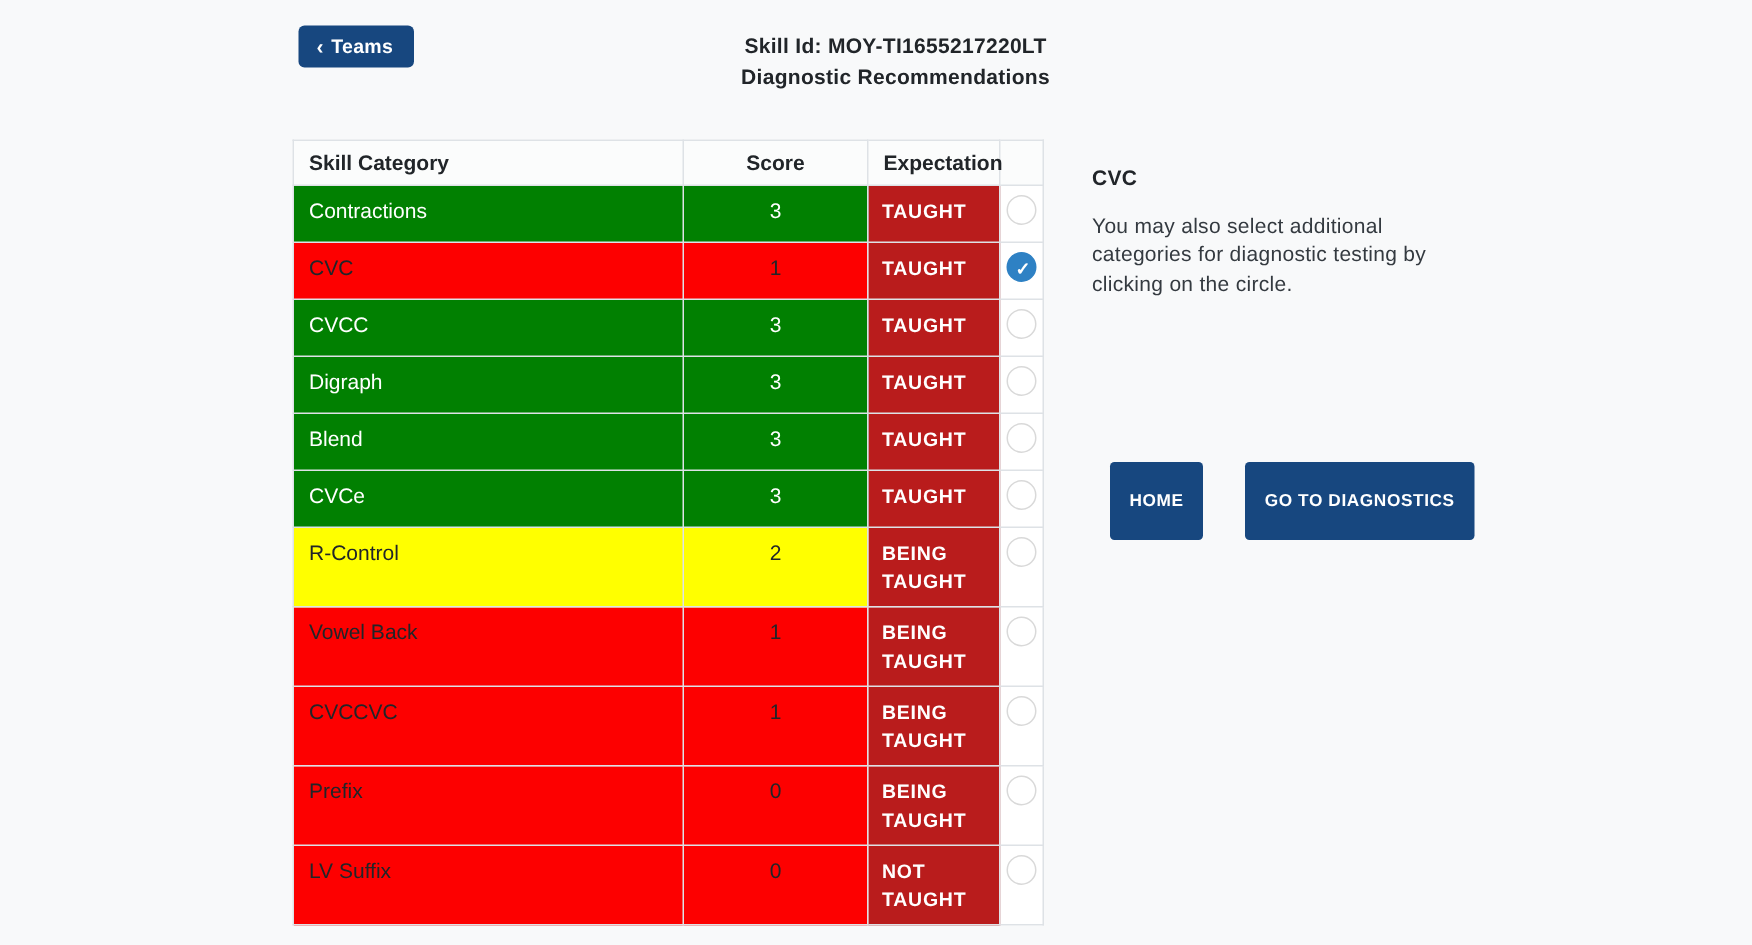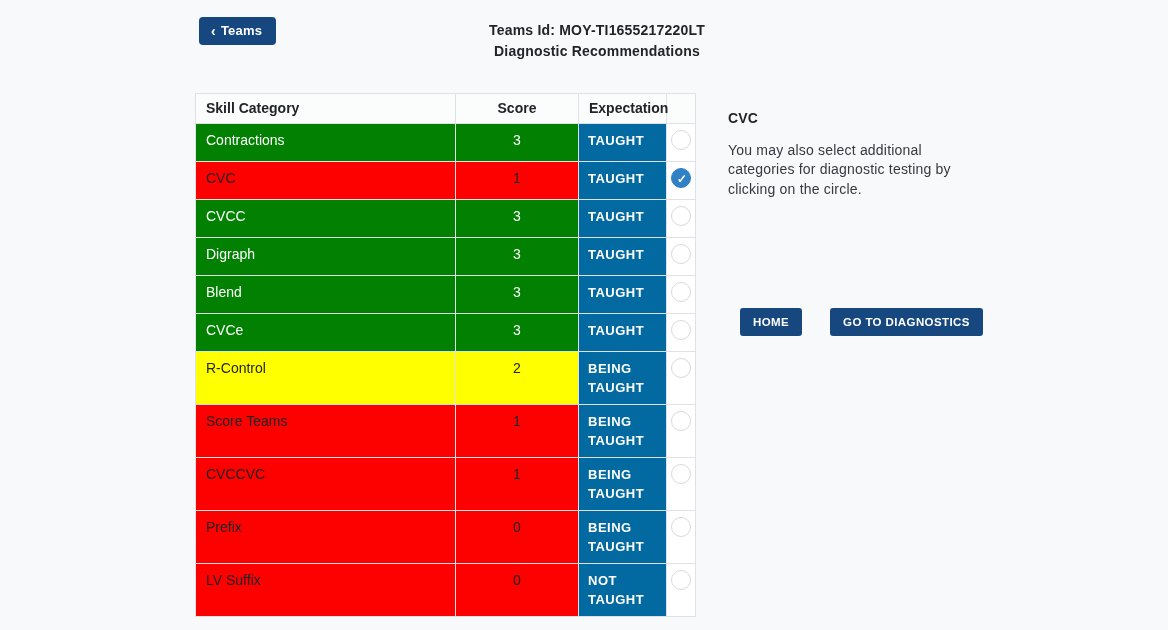--- a/index.html
+++ b/index.html
@@ -54,21 +54,21 @@
   .skill-table thead th.score-h { text-align:center; }
   .skill-table td { padding:7px 10px; }
   .skill-table td.score { text-align:center; }
   .skill-table td.exp {
     color:#fff; font-weight:600; font-size:13px;
     letter-spacing:.5px; padding:7px 9px;
   }
   tr.row-green td.cat, tr.row-green td.score { background:#018001; color:#fff; font-weight:500;margin-top:38px; }
   tr.row-red td.cat, tr.row-red td.score { background:#fd0000; color:#212529; }
   tr.row-yellow td.cat, tr.row-yellow td.score { background:#ffff00; color:#212529; }
-  td.exp { background:#0369a1; }
+  td.exp { background:#b91c1c; }
   td.sel { background:#fff; padding:6px 4px; text-align:center; }
   .circle {
     display:inline-block; width:20px; height:20px;
     border-radius:50%; background:#fff;
     border:1px solid #d9d9d9; cursor:pointer;
     position:relative;
   }
   .circle.checked {
     background:#2e81c4; border-color:#2e81c4;
   }
@@ -82,33 +82,33 @@
     font-size:14px; line-height:19.5px; color:#343a40;
     letter-spacing:.2px;
   }
   .info-panel .rec-cat { font-weight:bold; color:#212529; margin:1px 0 12px 0; }
   .info-panel p.second { margin-top:0; }
   .action-row { position:absolute; left:740px; top:308px; display:flex; gap:28px; }
   .action-btn {
     background:#17477f; color:#fff; border:none; border-radius:3px;
     font-family:"Liberation Sans", sans-serif;
     font-size:11.5px; font-weight:bold; letter-spacing:.4px;
-    padding:8px 13px; cursor:pointer;
+    padding:20px 13px; cursor:pointer;
   }
 </style>
 </head>
 <body>
 
 <button class="back-btn">
   <span class="chev">‹</span>
   <span>Teams</span>
 </button>
 
 <div class="title-block">
-  <div>Teams Id: MOY-TI1655217220LT</div>
+  <div>Skill Id: MOY-TI1655217220LT</div>
   <div>Diagnostic Recommendations</div>
 </div>
 
 <table class="skill-table">
   <colgroup>
       <col class="c-cat">
       <col class="c-score">
       <col class="c-exp">
       <col class="c-sel">
     </colgroup>
@@ -157,21 +157,21 @@
         <td class="exp">TAUGHT</td>
         <td class="sel"><span class="circle"></span></td>
       </tr>
       <tr class="row-yellow">
         <td class="cat">R-Control</td>
         <td class="score">2</td>
         <td class="exp">BEING TAUGHT</td>
         <td class="sel"><span class="circle"></span></td>
       </tr>
       <tr class="row-red">
-        <td class="cat">Score Teams</td>
+        <td class="cat">Vowel Back</td>
         <td class="score">1</td>
         <td class="exp">BEING TAUGHT</td>
         <td class="sel"><span class="circle"></span></td>
       </tr>
       <tr class="row-red">
         <td class="cat">CVCCVC</td>
         <td class="score">1</td>
         <td class="exp">BEING TAUGHT</td>
         <td class="sel"><span class="circle"></span></td>
       </tr>

